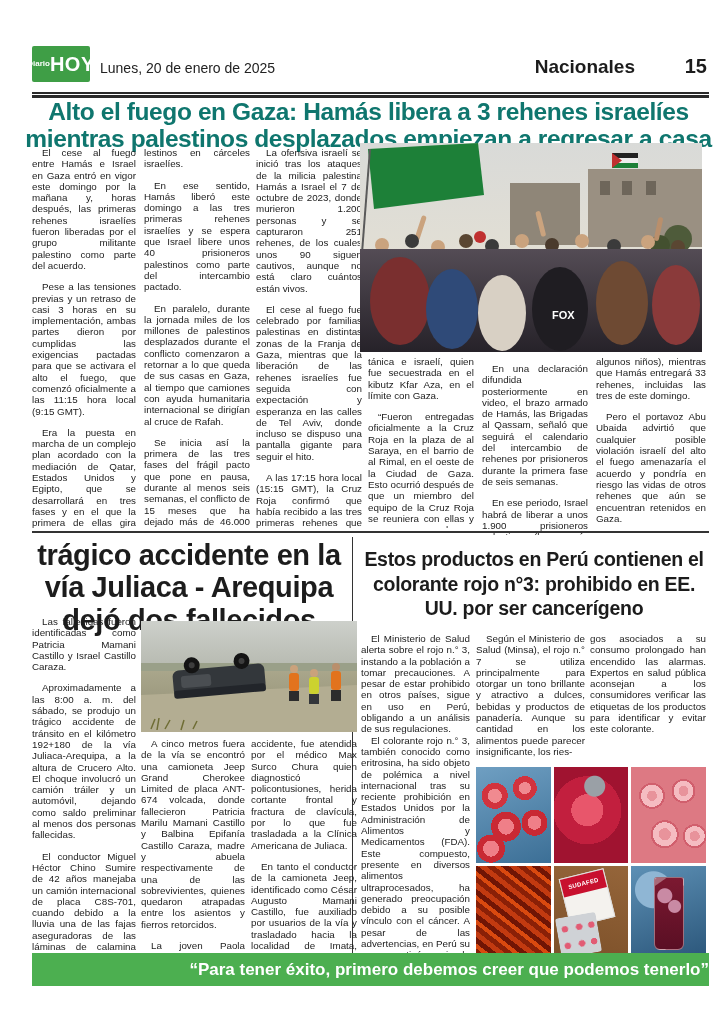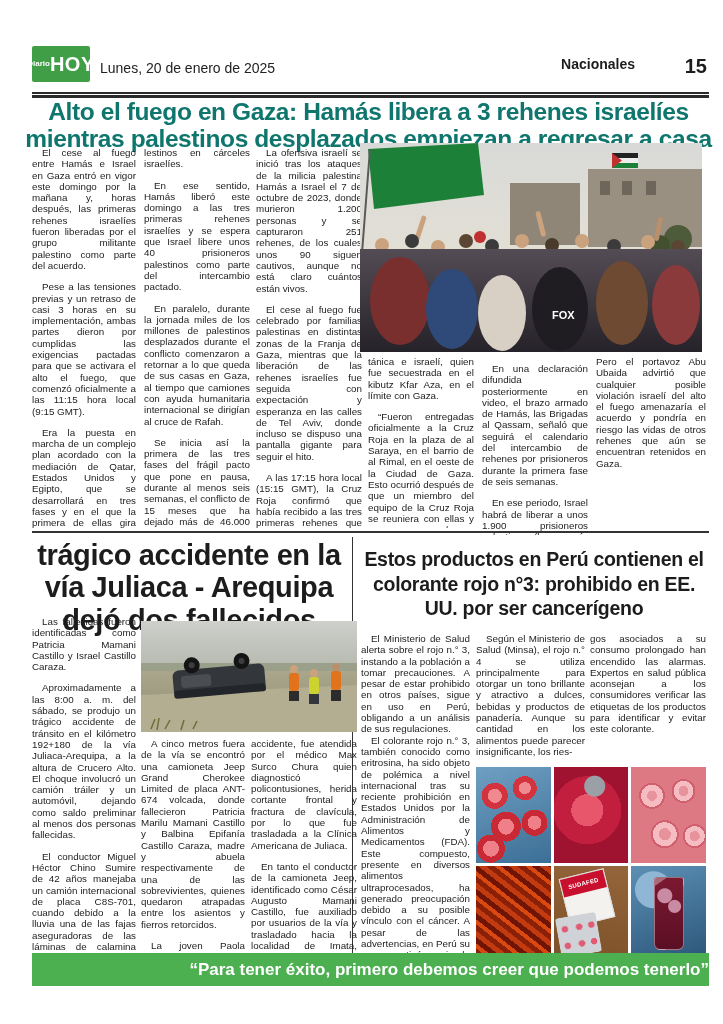--- a/index.html
+++ b/index.html
@@ -10,21 +10,21 @@
     overflow:hidden;
   }
   .abs { position:absolute; }
 
   
   .logo-box { left:32px; top:46px; width:58px; height:36px; background:var(--brand-green,#3f9e46);
     border-radius:2px; display:flex; flex-direction:row; align-items:center; justify-content:center; }
   .logo-top { font-size:8px; font-weight:bold; color:#fff; line-height:8px; }
   .logo-main { font-size:20px; font-weight:bold; color:#fff; line-height:20px; letter-spacing:0.5px; }
   .date { left:100px; top:60px; font-size:14px; color:#222; }
-  .section { right:88px; top:56px; font-size:14px; font-weight:bold; }
+  .section { right:88px; top:56px; font-size:19px; font-weight:bold; }
   .pagenum { right:16px; top:55px; font-size:20px; font-weight:bold; }
   .header-rule { left:32px; right:14px; top:92px; height:6px;
     background:linear-gradient(to bottom,#2a2a2a 0 1.5px,#fff 1.5px 3px,#2a2a2a 3px 6px); }
 
   
   .h-gaza { left:24px; right:10px; top:99px; text-align:center; font-size:24.5px;
     font-weight:bold; line-height:1.09; letter-spacing:-0.4px; color:#0f766e; }
   .h-acc { left:30px; top:539px; width:318px; text-align:center; font-size:29px;
     font-weight:bold; line-height:1.12; letter-spacing:-0.4px; }
   .h-red { left:360px; top:547px; width:348px; text-align:center; font-size:19.5px;
@@ -187,20 +187,21 @@
 
   <div class="abs col cont" style="left:368px;top:356px;width:106px;height:172px">
       <p class="para">tánica e israelí, quien fue secuestrada en el kibutz Kfar Aza, en el límite con Gaza.</p>
       <p class="para">“Fueron entregadas oficialmente a la Cruz Roja en la plaza de al Saraya, en el barrio de al Rimal, en el oeste de la Ciudad de Gaza. Esto ocurrió después de que un miembro del equipo de la Cruz Roja se reuniera con ellas y se asegurara de su bienestar”, anunció en un principio un vocero de la milicia.</p>
     </div>
   <div class="abs col" style="left:482px;top:363px;width:106px;height:172px">
       <p class="para">En una declaración difundida posteriormente en video, el brazo armado de Hamás, las Brigadas al Qassam, señaló que seguirá el calendario del intercambio de rehenes por prisioneros durante la primera fase de seis semanas.</p>
       <p class="para">En ese periodo, Israel habrá de liberar a unos 1.900 prisioneros palestinos (la mayoría mujeres, así como</p>
     </div>
   <div class="abs col cont" style="left:596px;top:356px;width:110px;height:172px">
+      <p class="para">algunos niños), mientras que Hamás entregará 33 rehenes, incluidas las tres de este domingo.</p>
       <p class="para">Pero el portavoz Abu Ubaida advirtió que cualquier posible violación israelí del alto el fuego amenazaría el acuerdo y pondría en riesgo las vidas de otros rehenes que aún se encuentran retenidos en Gaza.</p>
     </div>
 
   <div class="abs divider-h"></div>
   <div class="abs divider-v"></div>
 
   <h2 class="abs h-acc">trágico accidente en la vía Juliaca - Arequipa dejó dos fallecidos</h2>
 
   <div class="abs col" style="left:32px;top:616px;width:104px;height:344px">
       <p class="para">Las fallecidas fueron identificadas como Patricia Mamani Castillo y Israel Castillo Caraza.</p>
@@ -265,21 +266,21 @@
       <p class="para">En tanto el conductor de la camioneta Jeep, identificado como César Augusto Mamani Castillo, fue auxiliado por usuarios de la vía y trasladado hacia la localidad de Imata, mientras que el conductor del camión internacional permanece detenido en la Comisaría PNP Santa Lucía.</p>
     </div>
 
   <h2 class="abs h-red">Estos productos en Perú contienen el colorante rojo n°3: prohibido en EE. UU. por ser cancerígeno</h2>
 
   <div class="abs col no-gap" style="left:361px;top:633px;width:109px;height:328px">
       <p class="para">El Ministerio de Salud alerta sobre el rojo n.° 3, instando a la población a tomar precauciones. A pesar de estar prohibido en otros países, sigue en uso en Perú, obligando a un análisis de sus regulaciones.</p>
       <p class="para">El colorante rojo n.° 3, también conocido como eritrosina, ha sido objeto de polémica a nivel internacional tras su reciente prohibición en Estados Unidos por la Administración de Alimentos y Medicamentos (FDA). Este compuesto, presente en diversos alimentos ultraprocesados, ha generado preocupación debido a su posible vínculo con el cáncer. A pesar de las advertencias, en Perú su uso continúa siendo permitido, lo que lleva a los especialistas a recomendar precaución en el consumo de productos que lo contienen.</p>
     </div>
   <div class="abs col" style="left:476px;top:633px;width:109px;height:131px">
-      <p class="para">Según el Ministerio de Salud (Minsa), el rojo n.° 4 se utiliza principalmente para otorgar un tono brillante y atractivo a dulces, bebidas y productos de panadería. Aunque su cantidad en los alimentos puede parecer insignificante, los ries-</p>
+      <p class="para">Según el Ministerio de Salud (Minsa), el rojo n.° 7 se utiliza principalmente para otorgar un tono brillante y atractivo a dulces, bebidas y productos de panadería. Aunque su cantidad en los alimentos puede parecer insignificante, los ries-</p>
     </div>
   <div class="abs col cont" style="left:590px;top:633px;width:116px;height:131px">
       <p class="para">gos asociados a su consumo prolongado han encendido las alarmas. Expertos en salud pública aconsejan a los consumidores verificar las etiquetas de los productos para identificar y evitar este colorante.</p>
     </div>
 
   <div class="abs collage" style="left:476px;top:767px;width:230px;height:194px">
     <div class="tile t1"></div>
     <div class="tile t2"></div>
     <div class="tile t3"></div>
     <div class="tile t4"></div>

